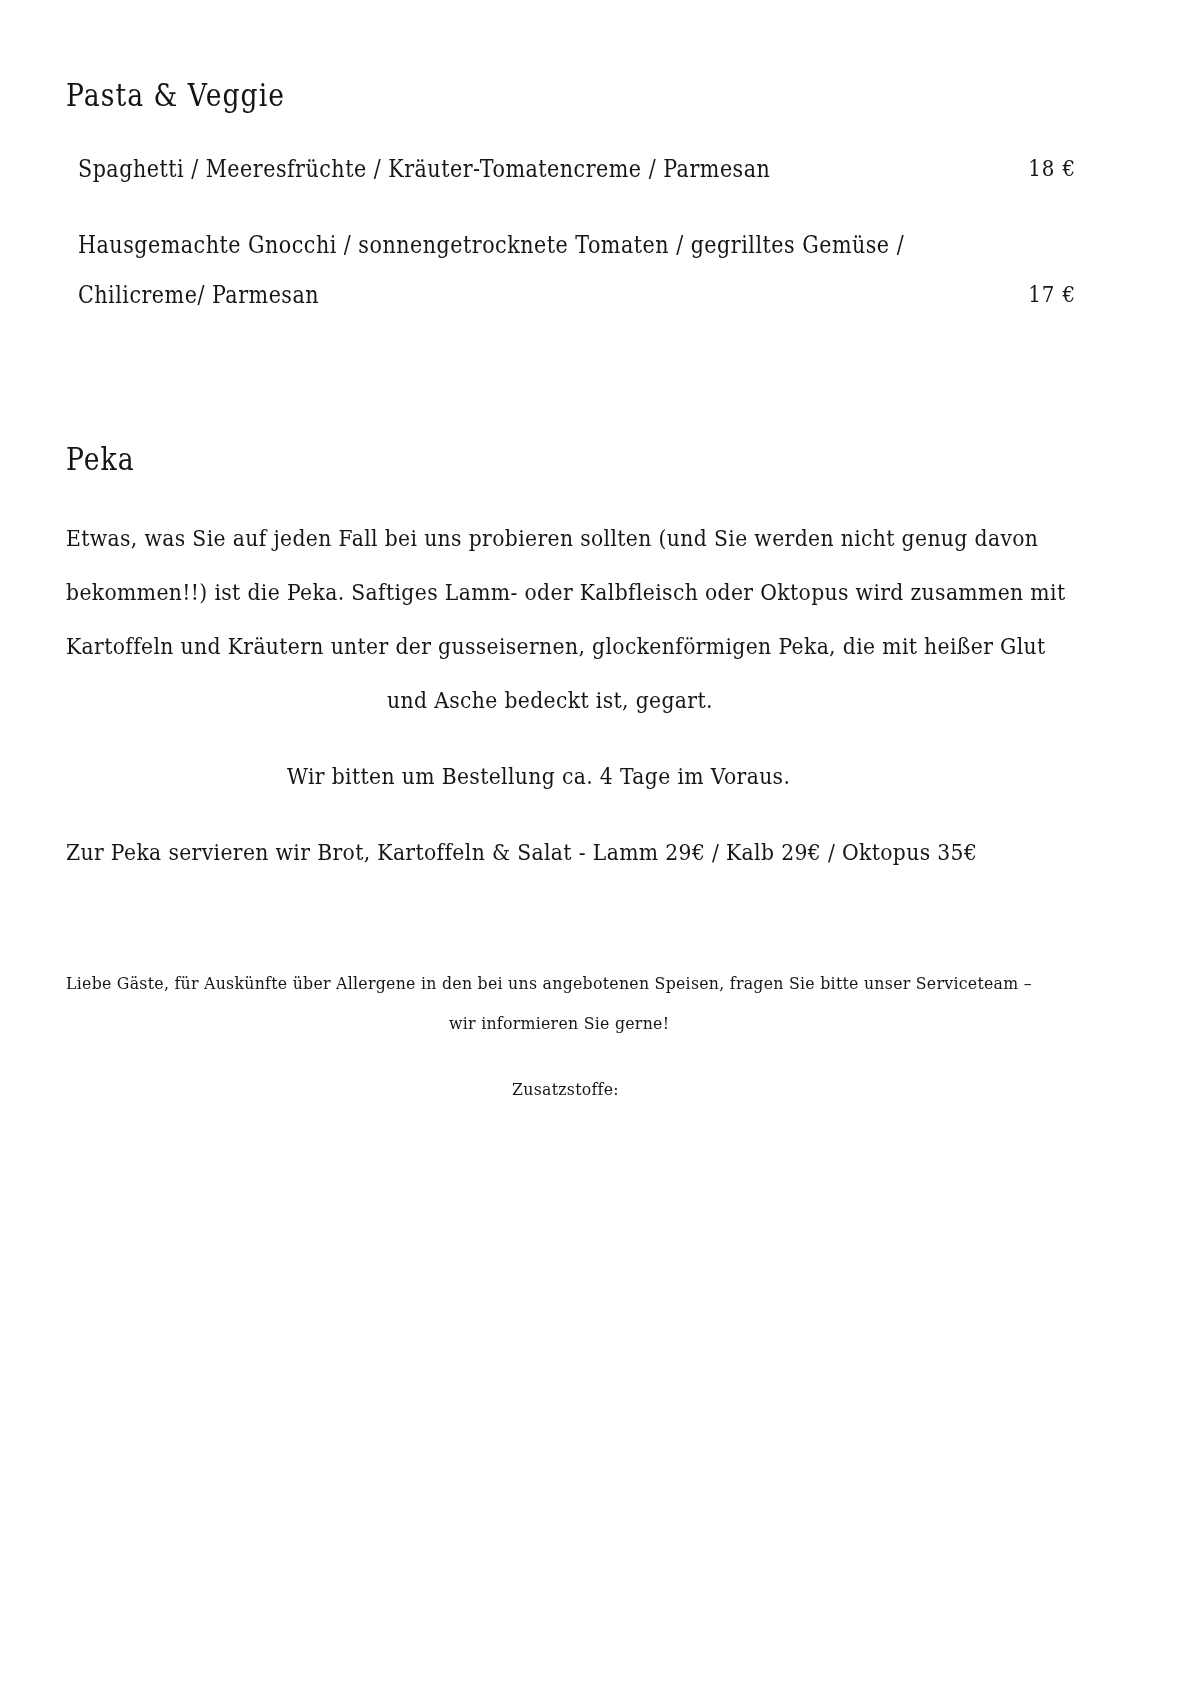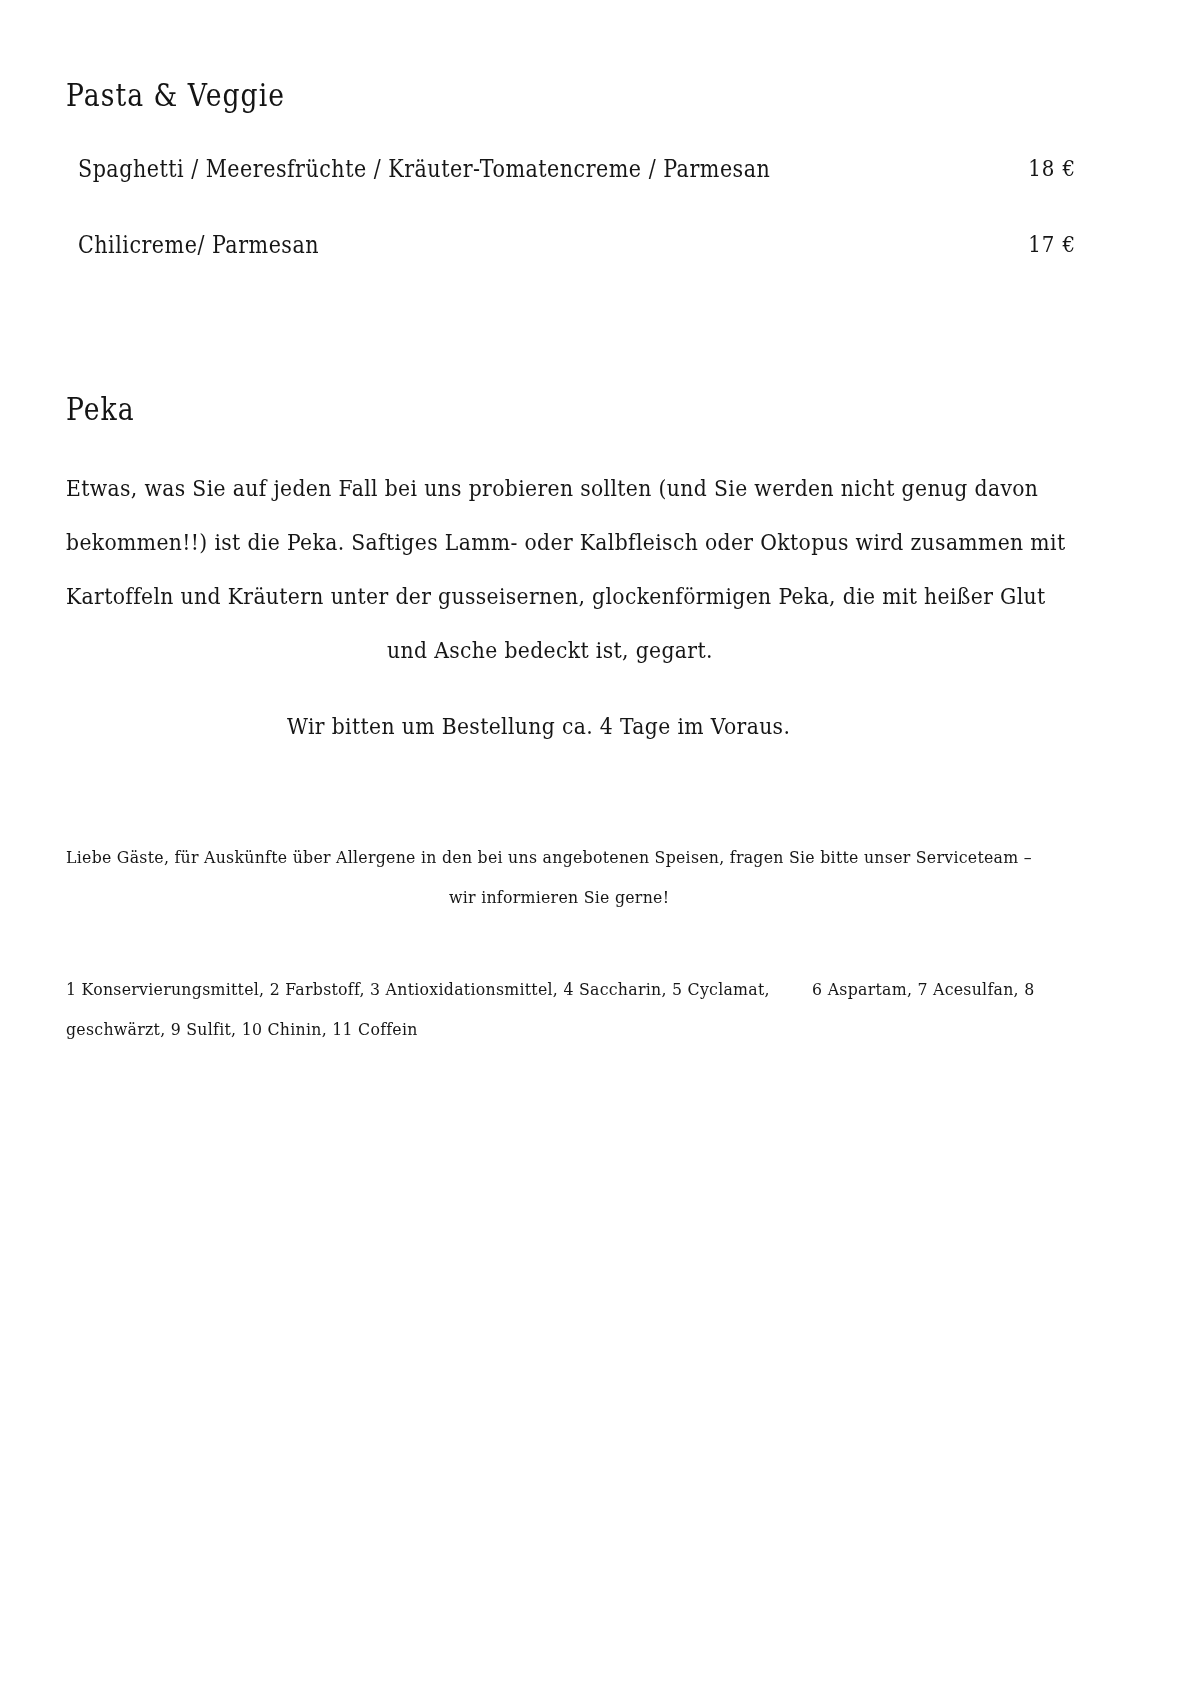--- a/index.html
+++ b/index.html
@@ -154,55 +154,60 @@
 
     <div class="dish">
       <span class="dish-line">
         <span class="txt hand">Spaghetti / Meeresfrüchte / Kräuter-Tomatencreme / Parmesan</span>
       </span>
       <span class="price hand">18 €</span>
     </div>
 
     <div class="dish">
       <span class="dish-line">
+        <span class="txt hand">Hausgemachte Gnocchi / sonnengetrocknete Tomaten / gegrilltes Gemüse /</span>
+      </span>
+      <span class="dish-line">
         <span class="txt hand">Chilicreme/ Parmesan</span>
         <span class="price hand">17 €</span>
       </span>
     </div>
 
     <div class="spacer-lg"></div>
 
     <h2 class="section-title hand" id="peka-title">Peka</h2>
 
     <p class="para">
       <span class="txt hand">Etwas, was Sie auf jeden Fall bei uns probieren sollten (und Sie werden nicht genug davon</span><br>
       <span class="txt hand">bekommen!!) ist die Peka. Saftiges Lamm- oder Kalbfleisch oder Oktopus wird zusammen mit</span><br>
       <span class="txt hand">Kartoffeln und Kräutern unter der gusseisernen, glockenförmigen Peka, die mit heißer Glut</span><br>
       <span class="txt hand">und Asche bedeckt ist, gegart.</span>
     </p>
 
     <p class="para gap">
       <span class="txt hand">Wir bitten um Bestellung ca. 4 Tage im Voraus.</span>
     </p>
 
+    <p class="para gap">
+      <span class="txt hand">Zur Peka servieren wir Brot, Kartoffeln &amp; Salat - Lamm 29€ / Kalb 29€ / Oktopus 35€</span>
+    </p>
 
 
     <div class="footer-block">
 
       <p class="note">
         <span class="txt hand">Liebe Gäste, für Auskünfte über Allergene in den bei uns angebotenen Speisen, fragen Sie bitte unser Serviceteam –</span><br>
         <span class="txt hand">wir informieren Sie gerne!</span>
       </p>
 
       <div class="note-spacer"></div>
 
+      <p class="note">
+        <span class="txt hand">Zusatzstoffe:</span>
+      </p>
 
       <div class="note-spacer"></div>
 
-      <p class="additives">
-        <span class="txt hand">1 Konservierungsmittel, 2 Farbstoff, 3 Antioxidationsmittel, 4 Saccharin, 5 Cyclamat,        6 Aspartam, 7 Acesulfan, 8</span><br>
-        <span class="txt hand">geschwärzt, 9 Sulfit, 10 Chinin, 11 Coffein</span>
-      </p>
 
     </div>
 
   </div>
 </div>
 
 </body></html>

